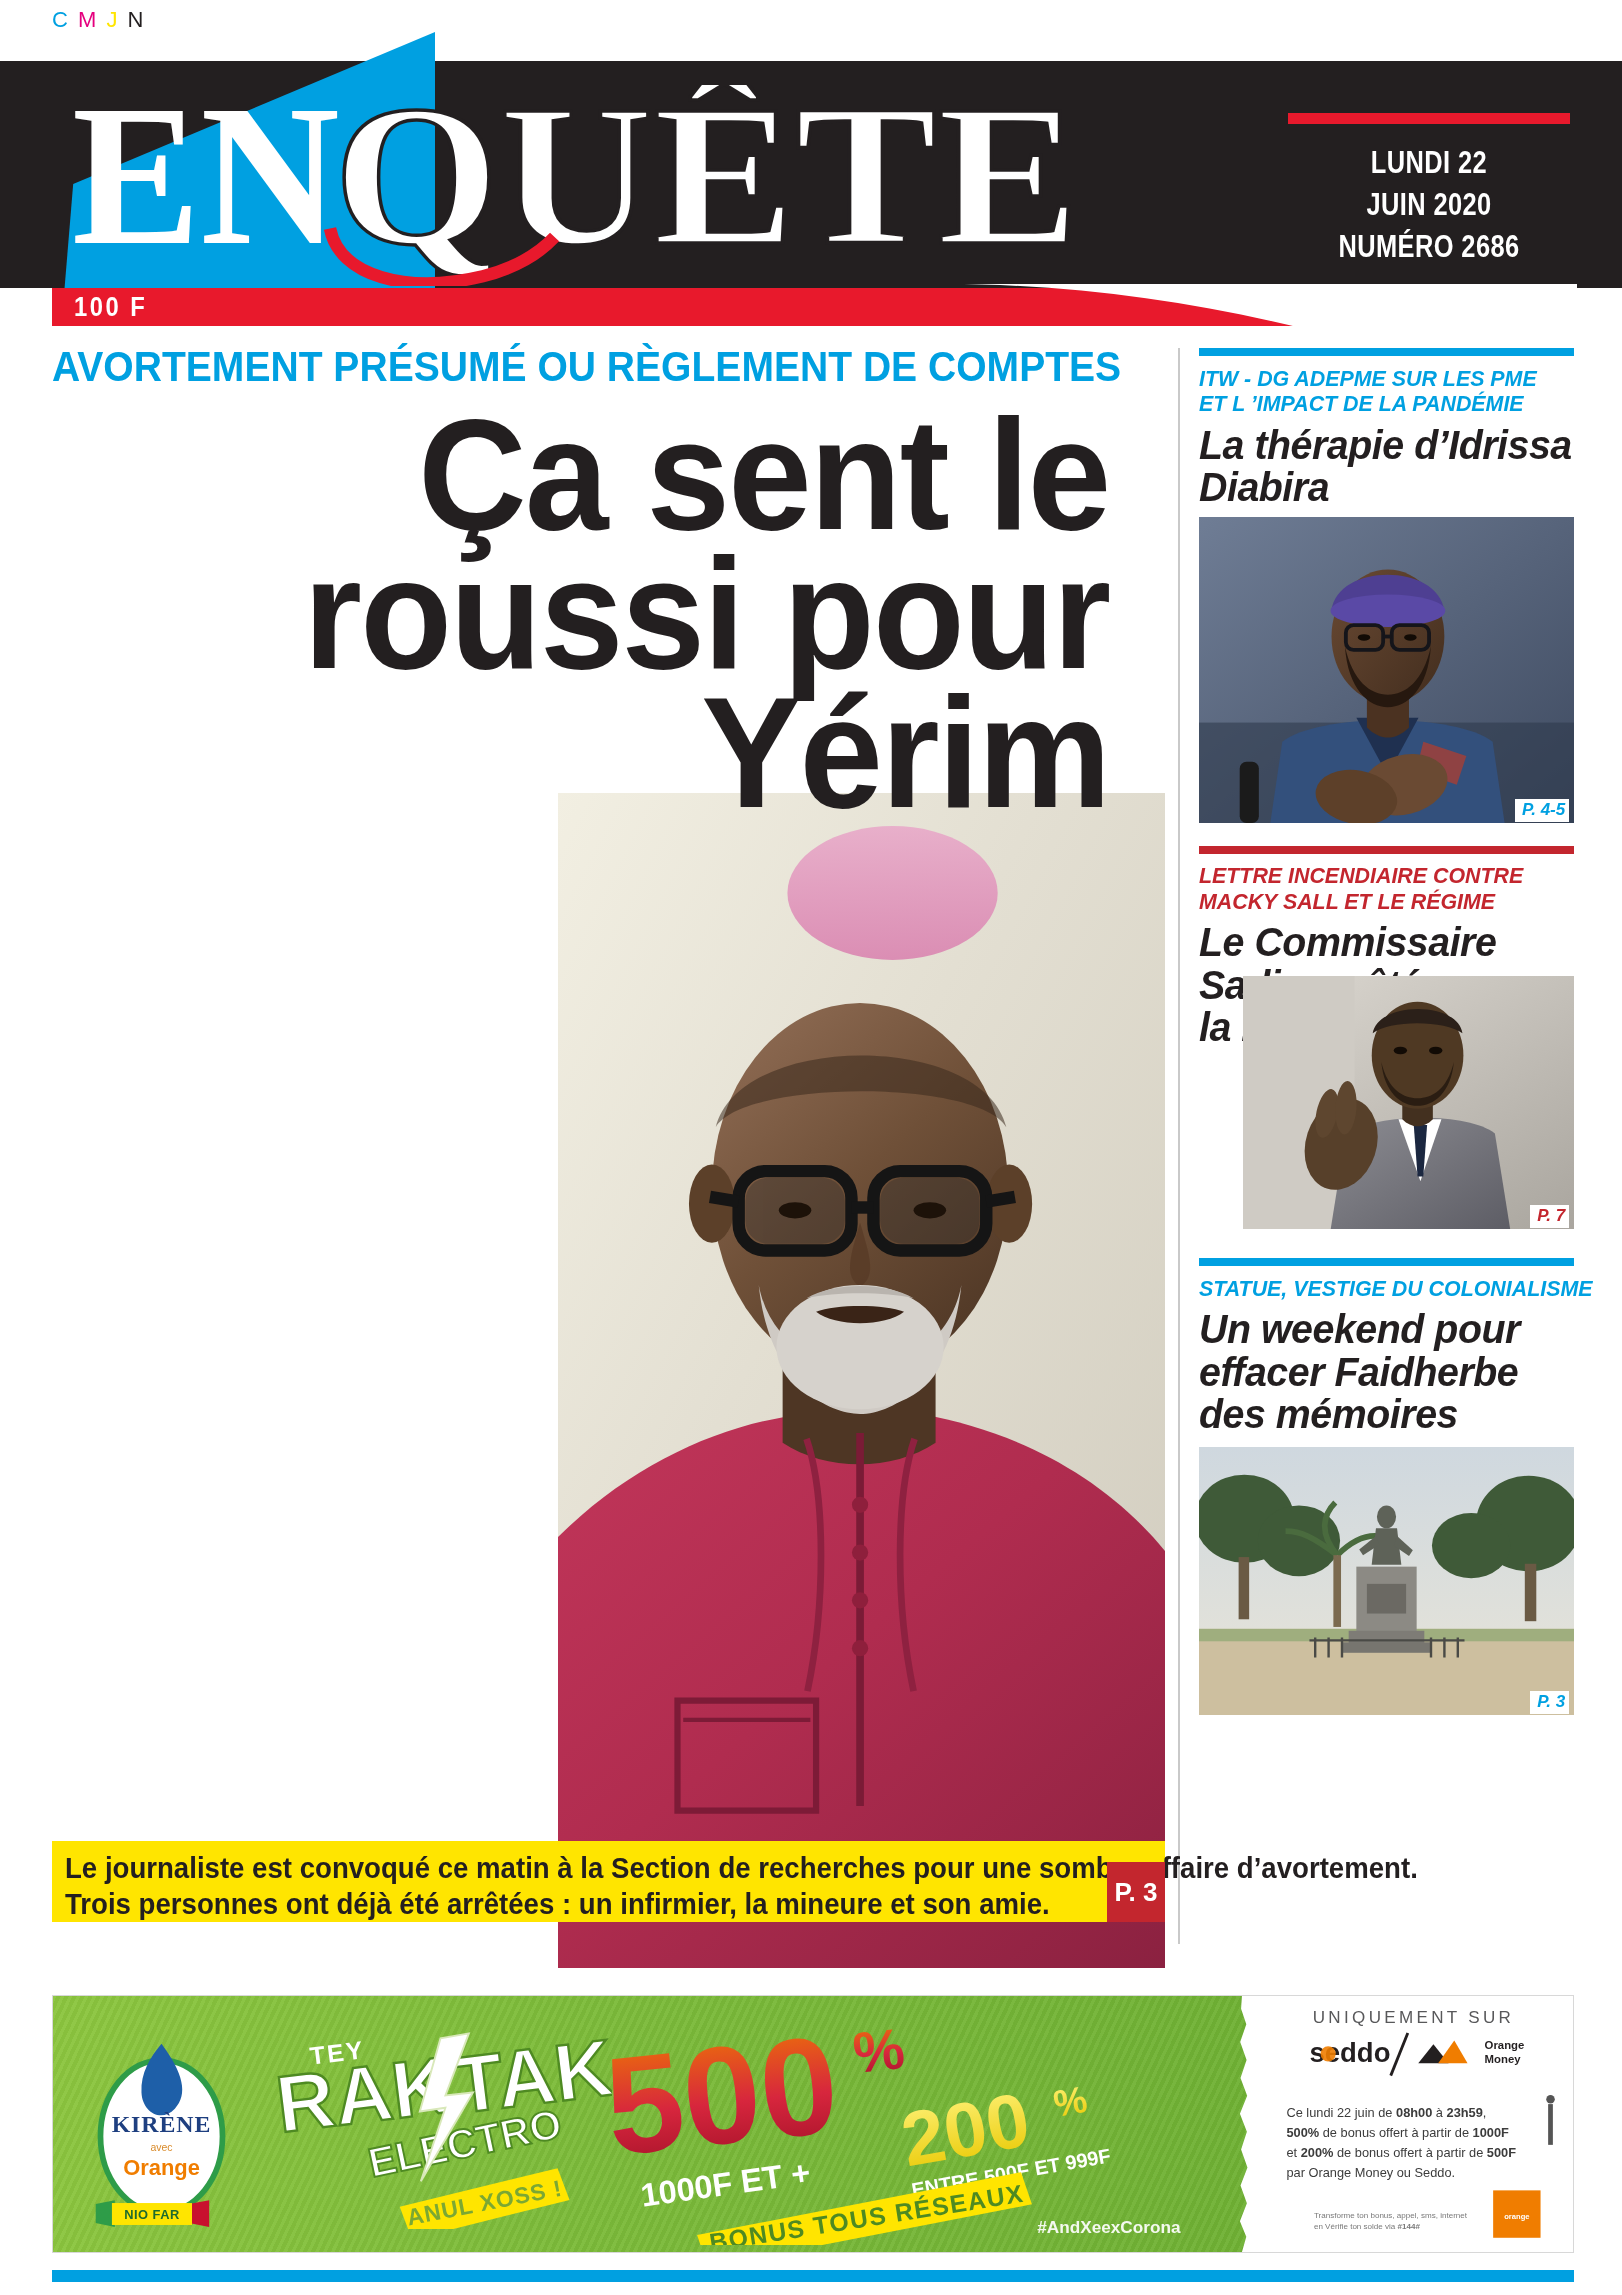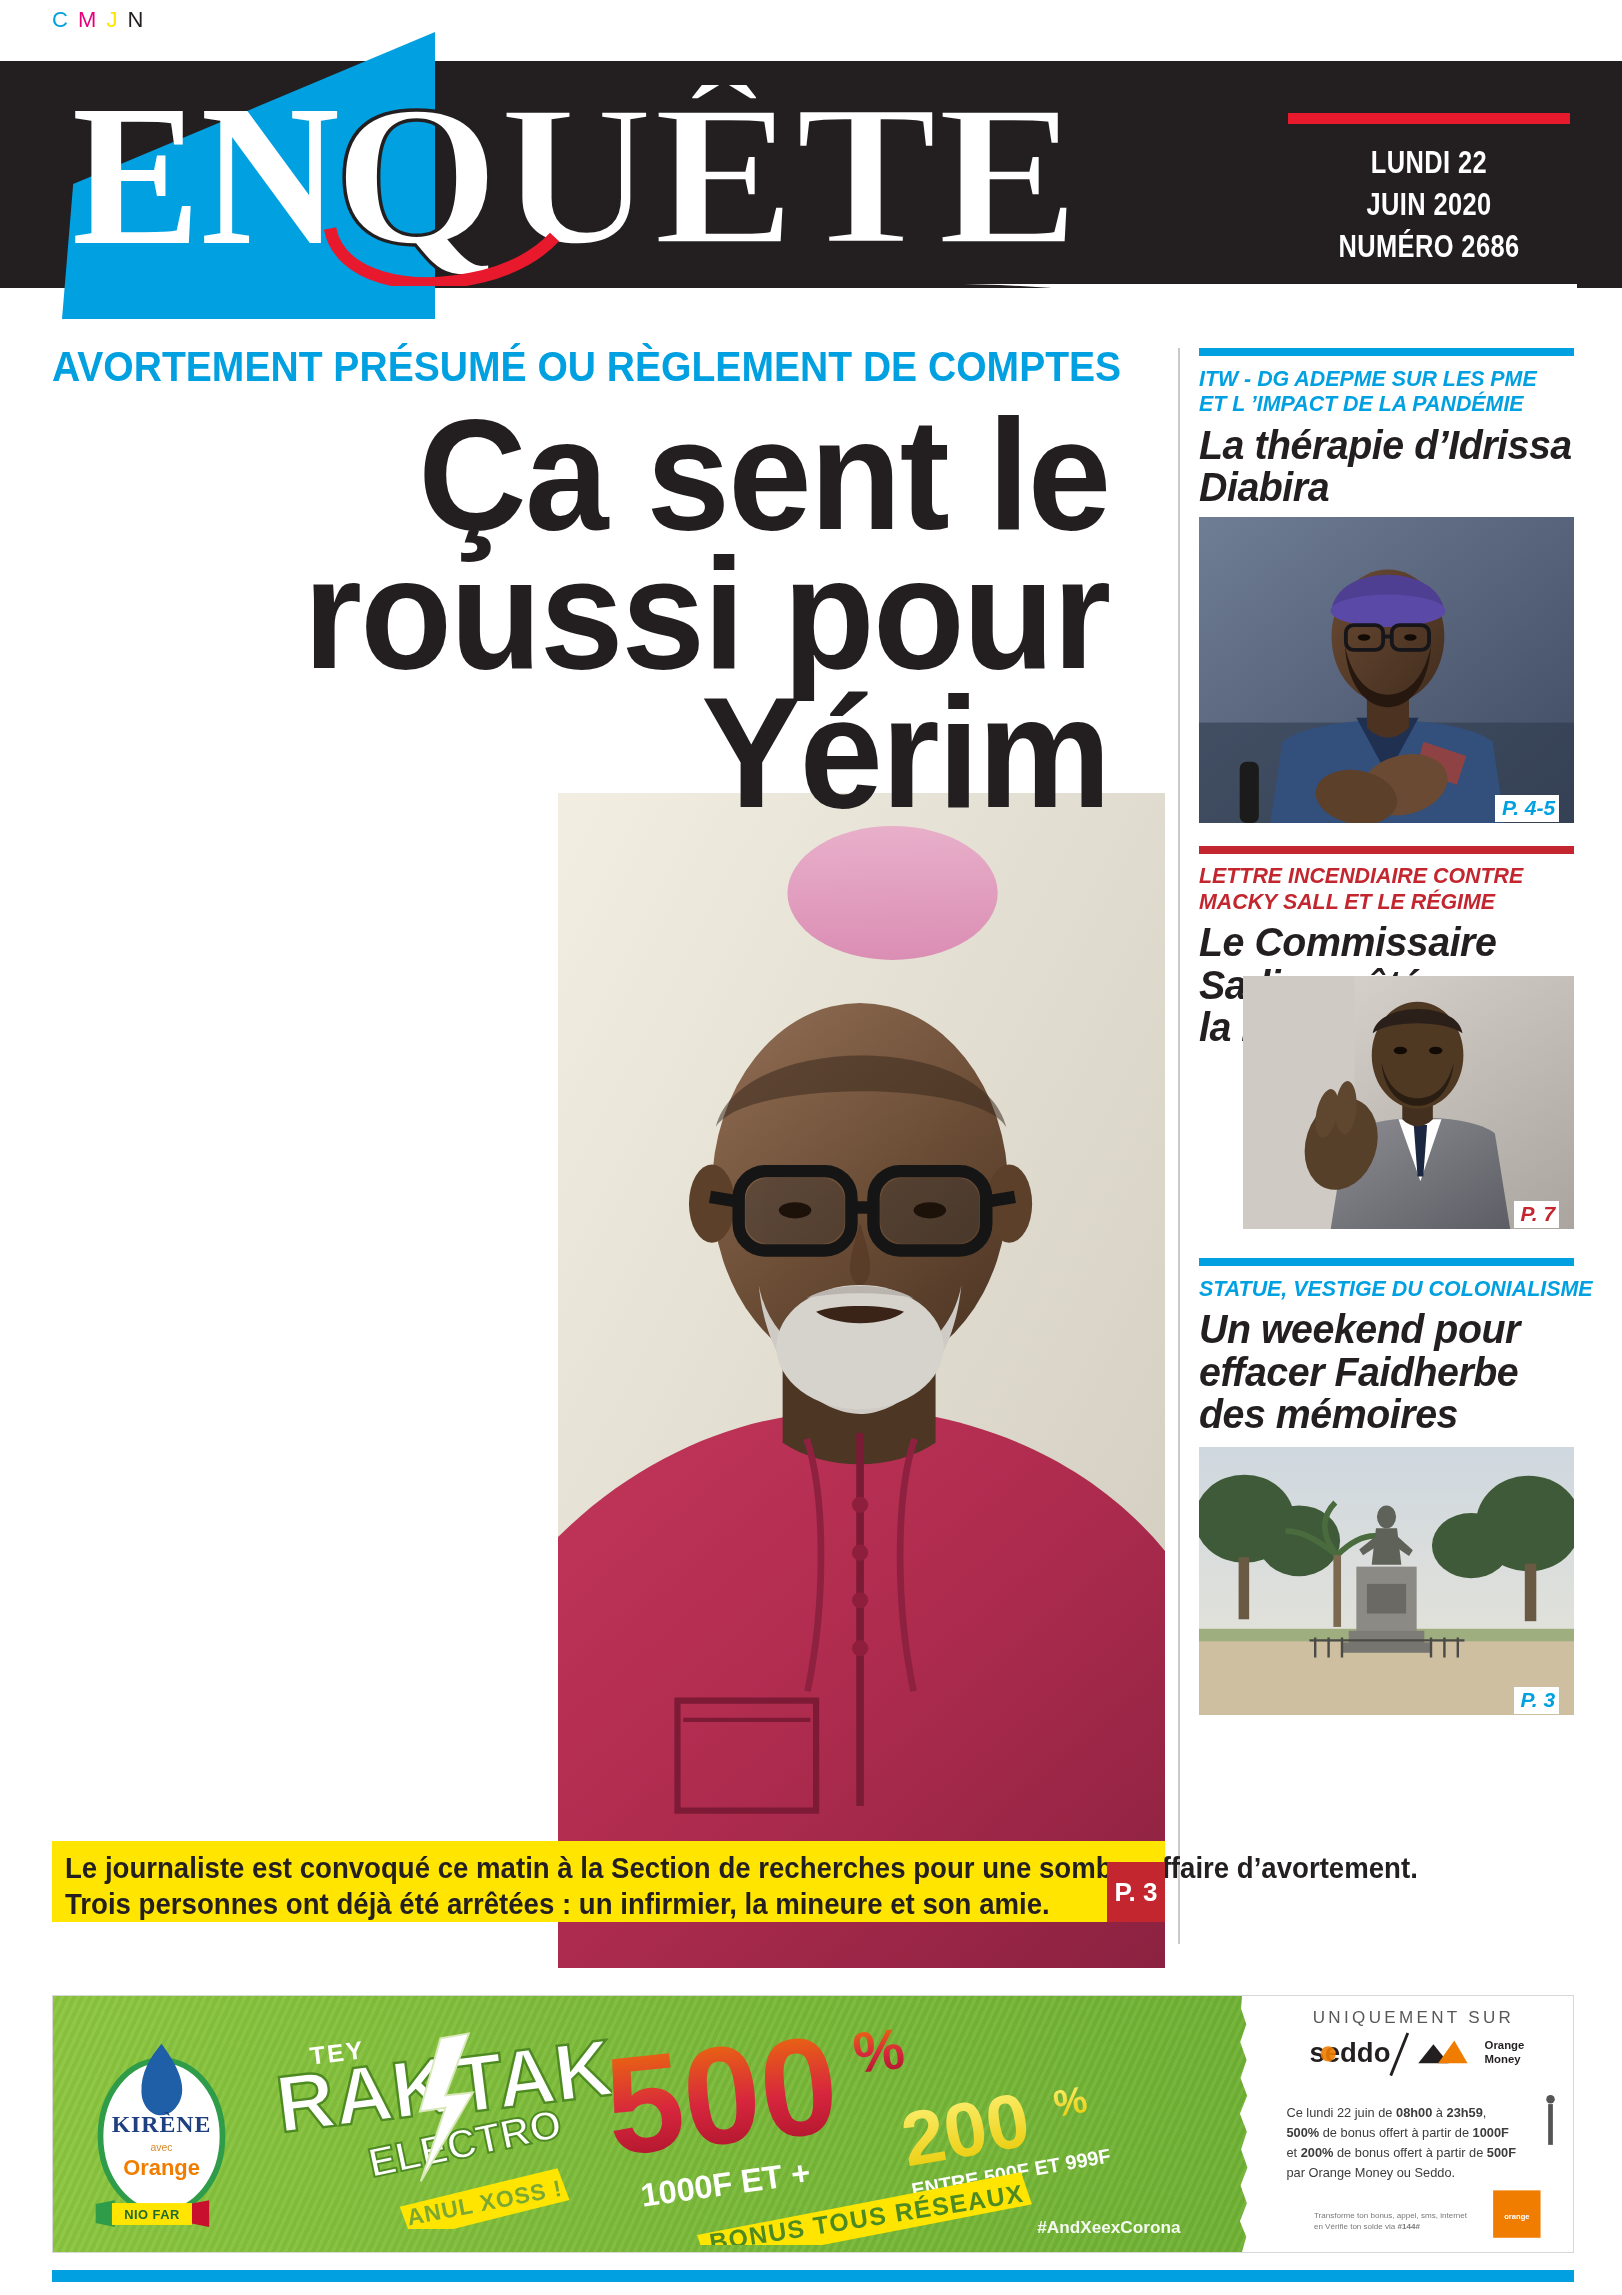--- a/index.html
+++ b/index.html
@@ -170,23 +170,23 @@
     letter-spacing: -0.5px;
     transform: scaleX(0.96); transform-origin: left top;
     margin-top: 7.6px;
   }
   .side-head div { white-space: nowrap; }
 
   .side-photo { position: relative; margin-top: 5.7px; overflow: hidden; }
   .side-photo svg { display: block; width: 100%; height: 100%; }
 
   .pref {
-    position: absolute; right: 15px; bottom: 1px;
-    font-family: "Liberation Sans Narrow", "Liberation Sans", sans-serif;
-    font-weight: 700; font-size: 21px;
+    position: absolute; right: 5px; bottom: 1px;
+    font-family: "Liberation Sans Narrow", "Liberation Sans", sans-serif;
+    font-weight: 700; font-size: 17px;
     background: #fff; padding: 1px 3.8px 1.9px 6.7px;
   }
   .pref.cyan { color: #00A0E1; }
   .pref.red  { color: #C3262E; }
 
   
   .advert {
     position: absolute; left: 52px; top: 1995px;
     width: 1522px; height: 258px;
     border: 1.4px solid #d8d8d8;
@@ -259,20 +259,23 @@
     </div>
 
     <div class="mh-redline"></div>
     <div class="mh-date">
       <div>LUNDI 22</div>
       <div>JUIN 2020</div>
       <div>NUMÉRO 2686</div>
     </div>
   </div>
 
+  <div class="price-band">
+    <div class="pb-label">100 F</div>
+  </div>
   <svg class="band-swoosh" viewBox="0 0 1320 100" preserveAspectRatio="none">
     <path d="M0 0 C 260 0, 520 36, 760 96 L 1320 100 L 1320 0 Z" fill="#ffffff"></path>
     <path d="M0 -20 C 240 -20, 500 14, 740 78 L 1320 82 L 1320 -40 L 0 -40 Z" fill="#231f20" opacity="0"></path>
   </svg>
 
   <div class="content">
 
     <div class="col-divider"></div>
 
     <div class="left-col">

